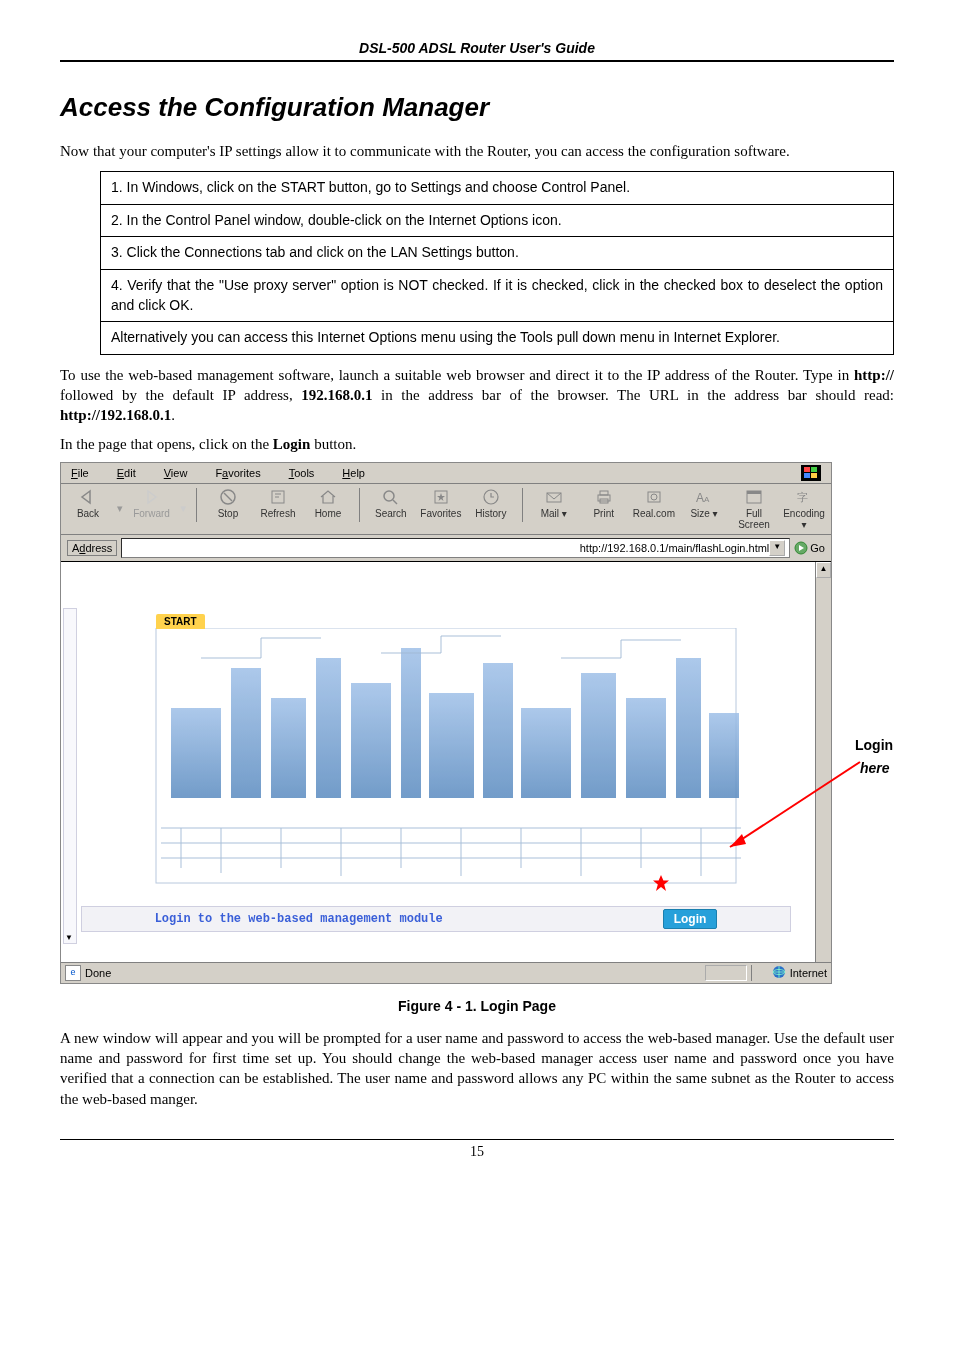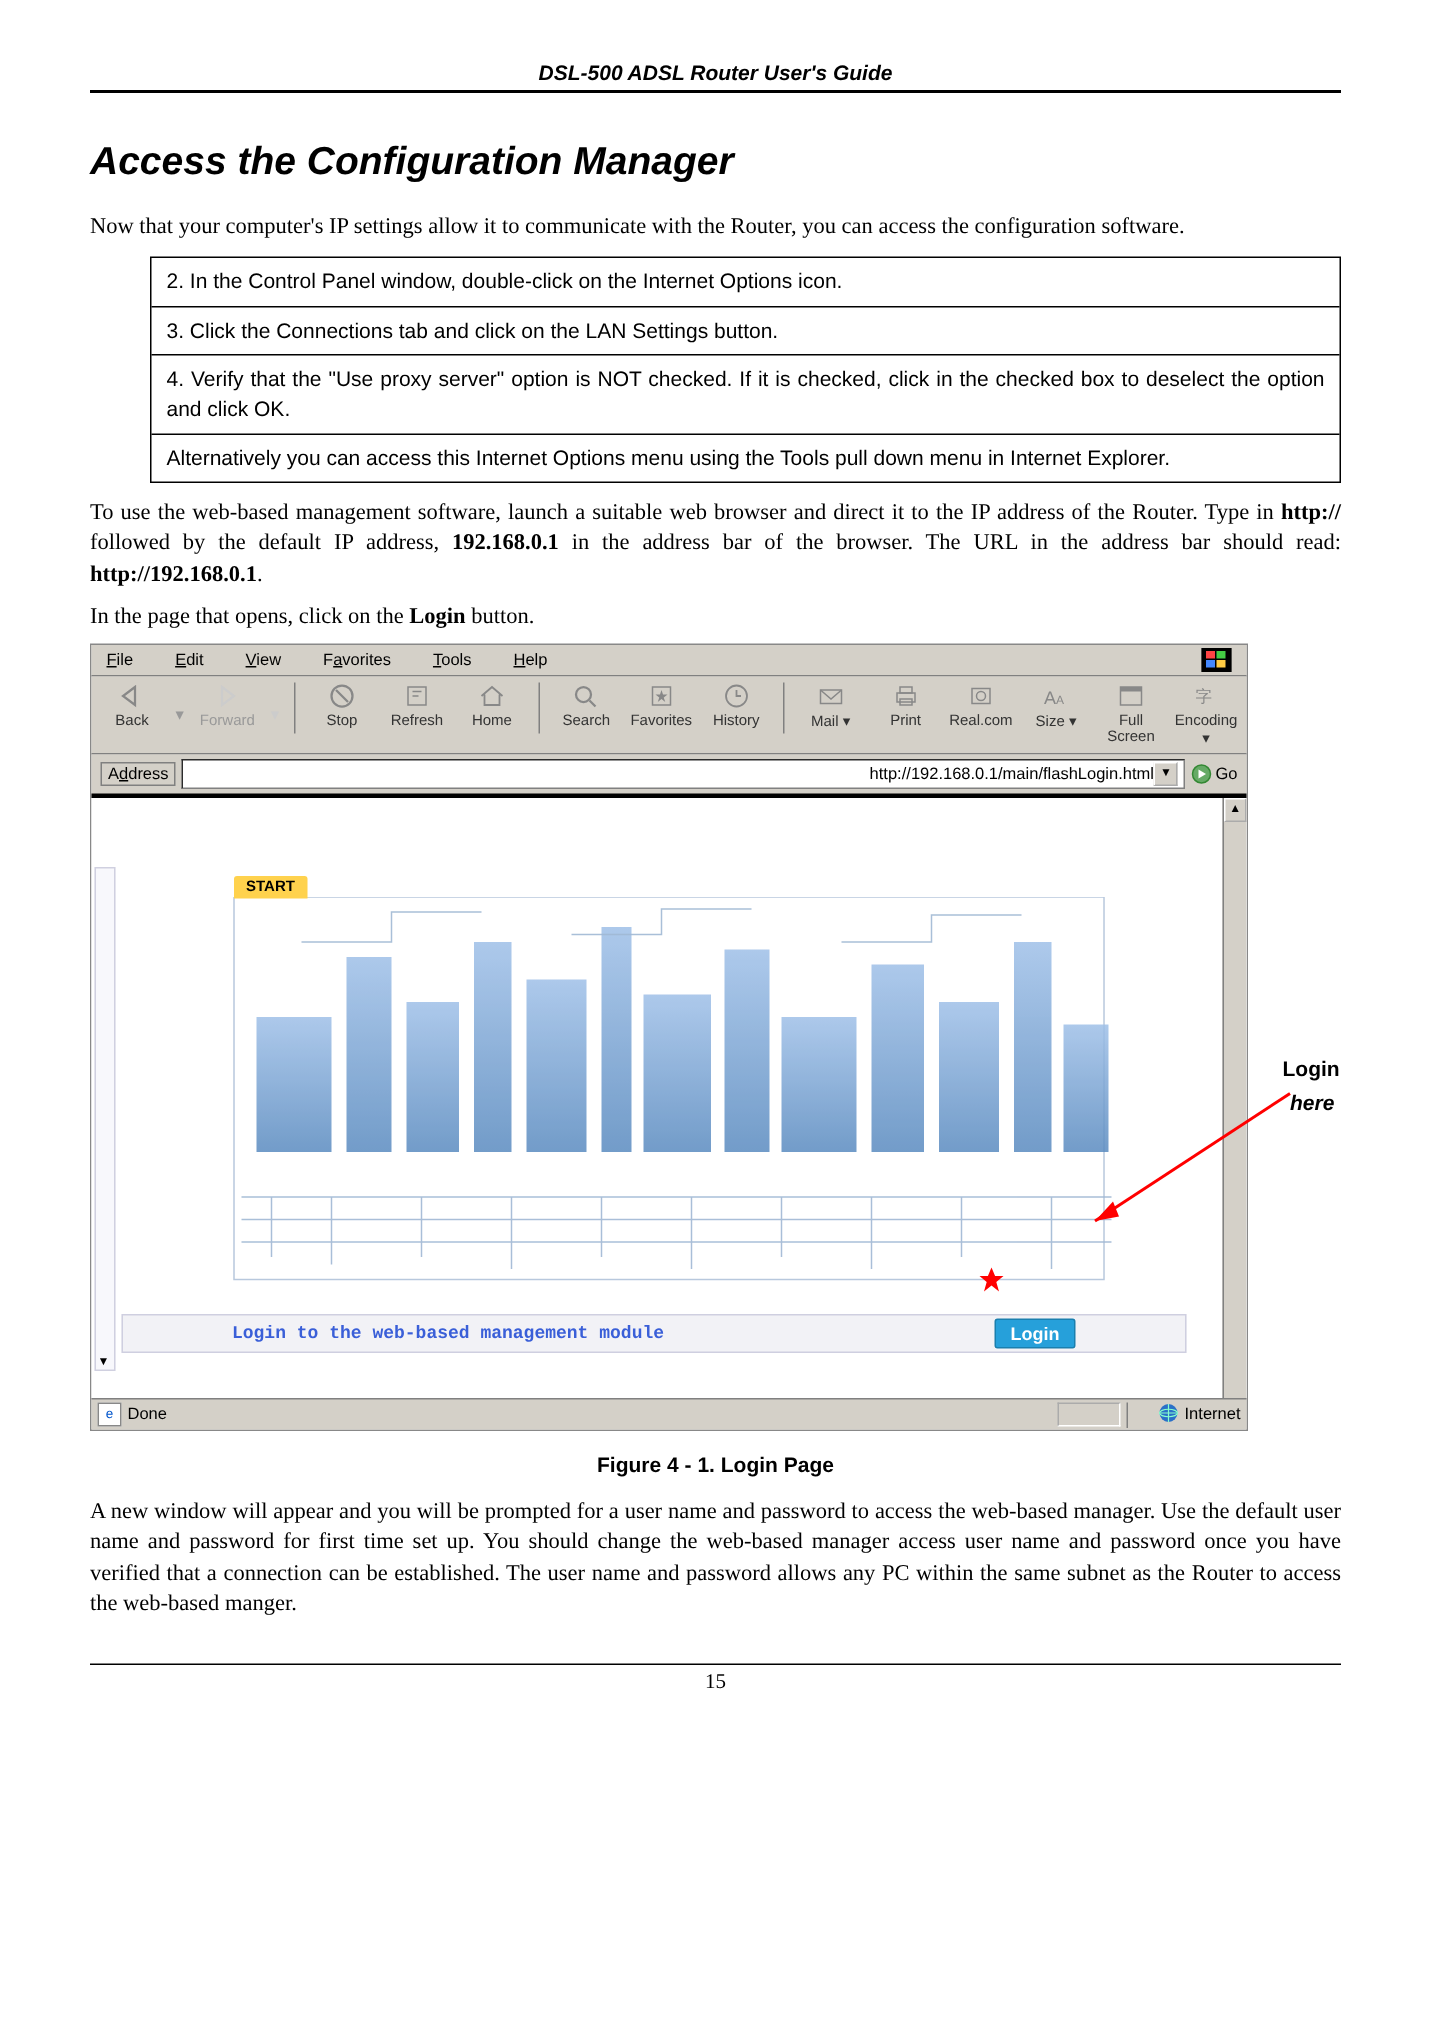--- a/index.html
+++ b/index.html
@@ -108,21 +108,21 @@
     font-size: 10px;
     color: #333;
     width: 50px;
   }
   .tbtn.disabled { color: #999; }
   .tbtn svg { display: block; margin: 0 auto 2px; }
   .tsep { width: 1px; height: 34px; background: #808080; margin: 0 2px; }
   .ie-addrbar {
     background: #d4d0c8;
     padding: 3px 6px;
-    border-bottom: 3px solid #000000;
+    border-bottom: 1px solid #000000;
     display: flex;
     align-items: center;
     gap: 4px;
     font-size: 11px;
   }
   .ie-addrbar .addr-label {
     border: 1px solid #808080;
     background: #d4d0c8;
     padding: 1px 4px;
   }
@@ -286,20 +286,21 @@
 </head>
 <body>
 
 <div class="header-title">DSL-500 ADSL Router User's Guide</div>
 
 <h1 class="section">Access the Configuration  Manager</h1>
 
 <p class="body">Now that your computer's IP settings allow it to communicate with the Router, you can access the configuration software.</p>
 
 <div class="note-box">
+  <div class="row">1. In Windows, click on the START button, go to Settings and choose Control Panel.</div>
   <div class="row">2. In the Control Panel window, double-click on the Internet Options icon.</div>
   <div class="row">3. Click the Connections tab and click on the LAN Settings button.</div>
   <div class="row">4. Verify that the "Use proxy server" option is NOT checked. If it is checked, click in the checked box to deselect the option and click OK.</div>
   <div class="row">Alternatively you can access this Internet Options menu using the Tools pull down menu in Internet Explorer.</div>
 </div>
 
 <p class="body">
   <span>To use the web-based management software, launch a suitable web browser and direct it to the IP address of the Router. Type in </span><span class="bold">http://</span><span> followed by the default IP address, </span><span class="bold">192.168.0.1</span><span> in the address bar of the browser. The URL in the address bar should read: </span><span class="bold">http://192.168.0.1</span><span>.</span>
 </p>
 

